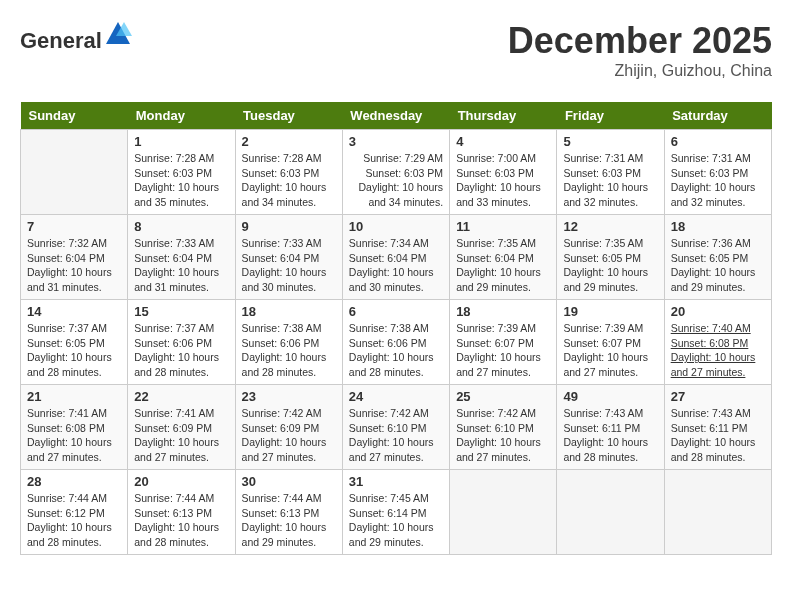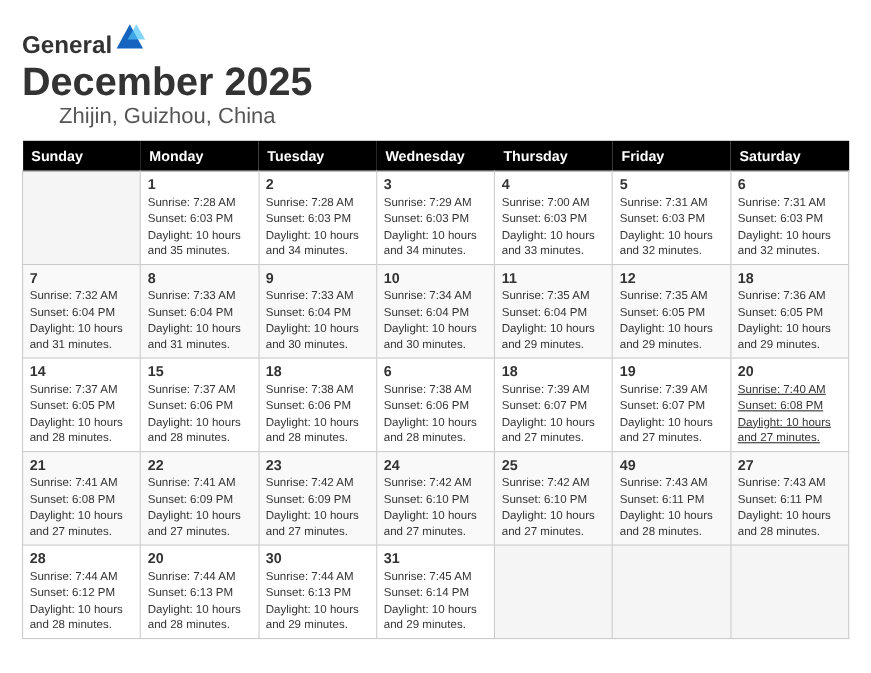--- a/index.html
+++ b/index.html
@@ -7,56 +7,55 @@
       font-family: Arial, sans-serif;
       background: #fff;
       width: 792px;
       min-height: 612px;
       padding: 20px;
     }
     .header {
       display: flex;
       justify-content: space-between;
       align-items: flex-start;
-      margin-bottom: 10px;
-      flex-direction: column;
+      margin-bottom: 22px;
     }
     .logo {
       display: flex;
       align-items: center;
     }
     .logo-text {
       font-size: 22px;
       font-weight: bold;
       line-height: 1.1;
     }
     .logo-general { color: #333; }
     .logo-blue { color: #1565c0; }
     .logo-icon {
       width: 28px;
       height: 28px;
       margin-left: 2px;
     }
-    .title-block { text-align: center; }
+    .title-block { text-align: right; }
     .month-title {
       font-size: 36px;
       font-weight: bold;
       color: #333;
     }
     .subtitle {
-      font-size: 20px;
+      font-size: 16px;
       color: #555;
     }
     table {
       width: 100%;
       border-collapse: collapse;
       font-size: 11px;
     }
     thead tr th {
-      background-color: #000000;
+      background-color: #4d7c0f;
       color: #fff;
       text-align: left;
       padding: 6px 8px;
       font-size: 13px;
       font-weight: bold;
     }
     tbody tr td {
       border: 1px solid #ccc;
       vertical-align: top;
       padding: 4px 6px;
@@ -128,21 +127,21 @@
         </td>
         <td>
           <span class="day-number">2</span>
           <div class="day-info" style="white-space: pre-line;">Sunrise: 7:28 AM
 Sunset: 6:03 PM
 Daylight: 10 hours
 and 34 minutes.</div>
         </td>
         <td>
           <span class="day-number">3</span>
-          <div class="day-info" style="white-space: pre-line;">Sunrise: 7:29 AM
+          <div class="day-info" style="white-space: pre-line; text-align: right;">Sunrise: 7:29 AM
 Sunset: 6:03 PM
 Daylight: 10 hours
 and 34 minutes.</div>
         </td>
         <td>
           <span class="day-number">4</span>
           <div class="day-info" style="white-space: pre-line;">Sunrise: 7:00 AM
 Sunset: 6:03 PM
 Daylight: 10 hours
 and 33 minutes.</div>

